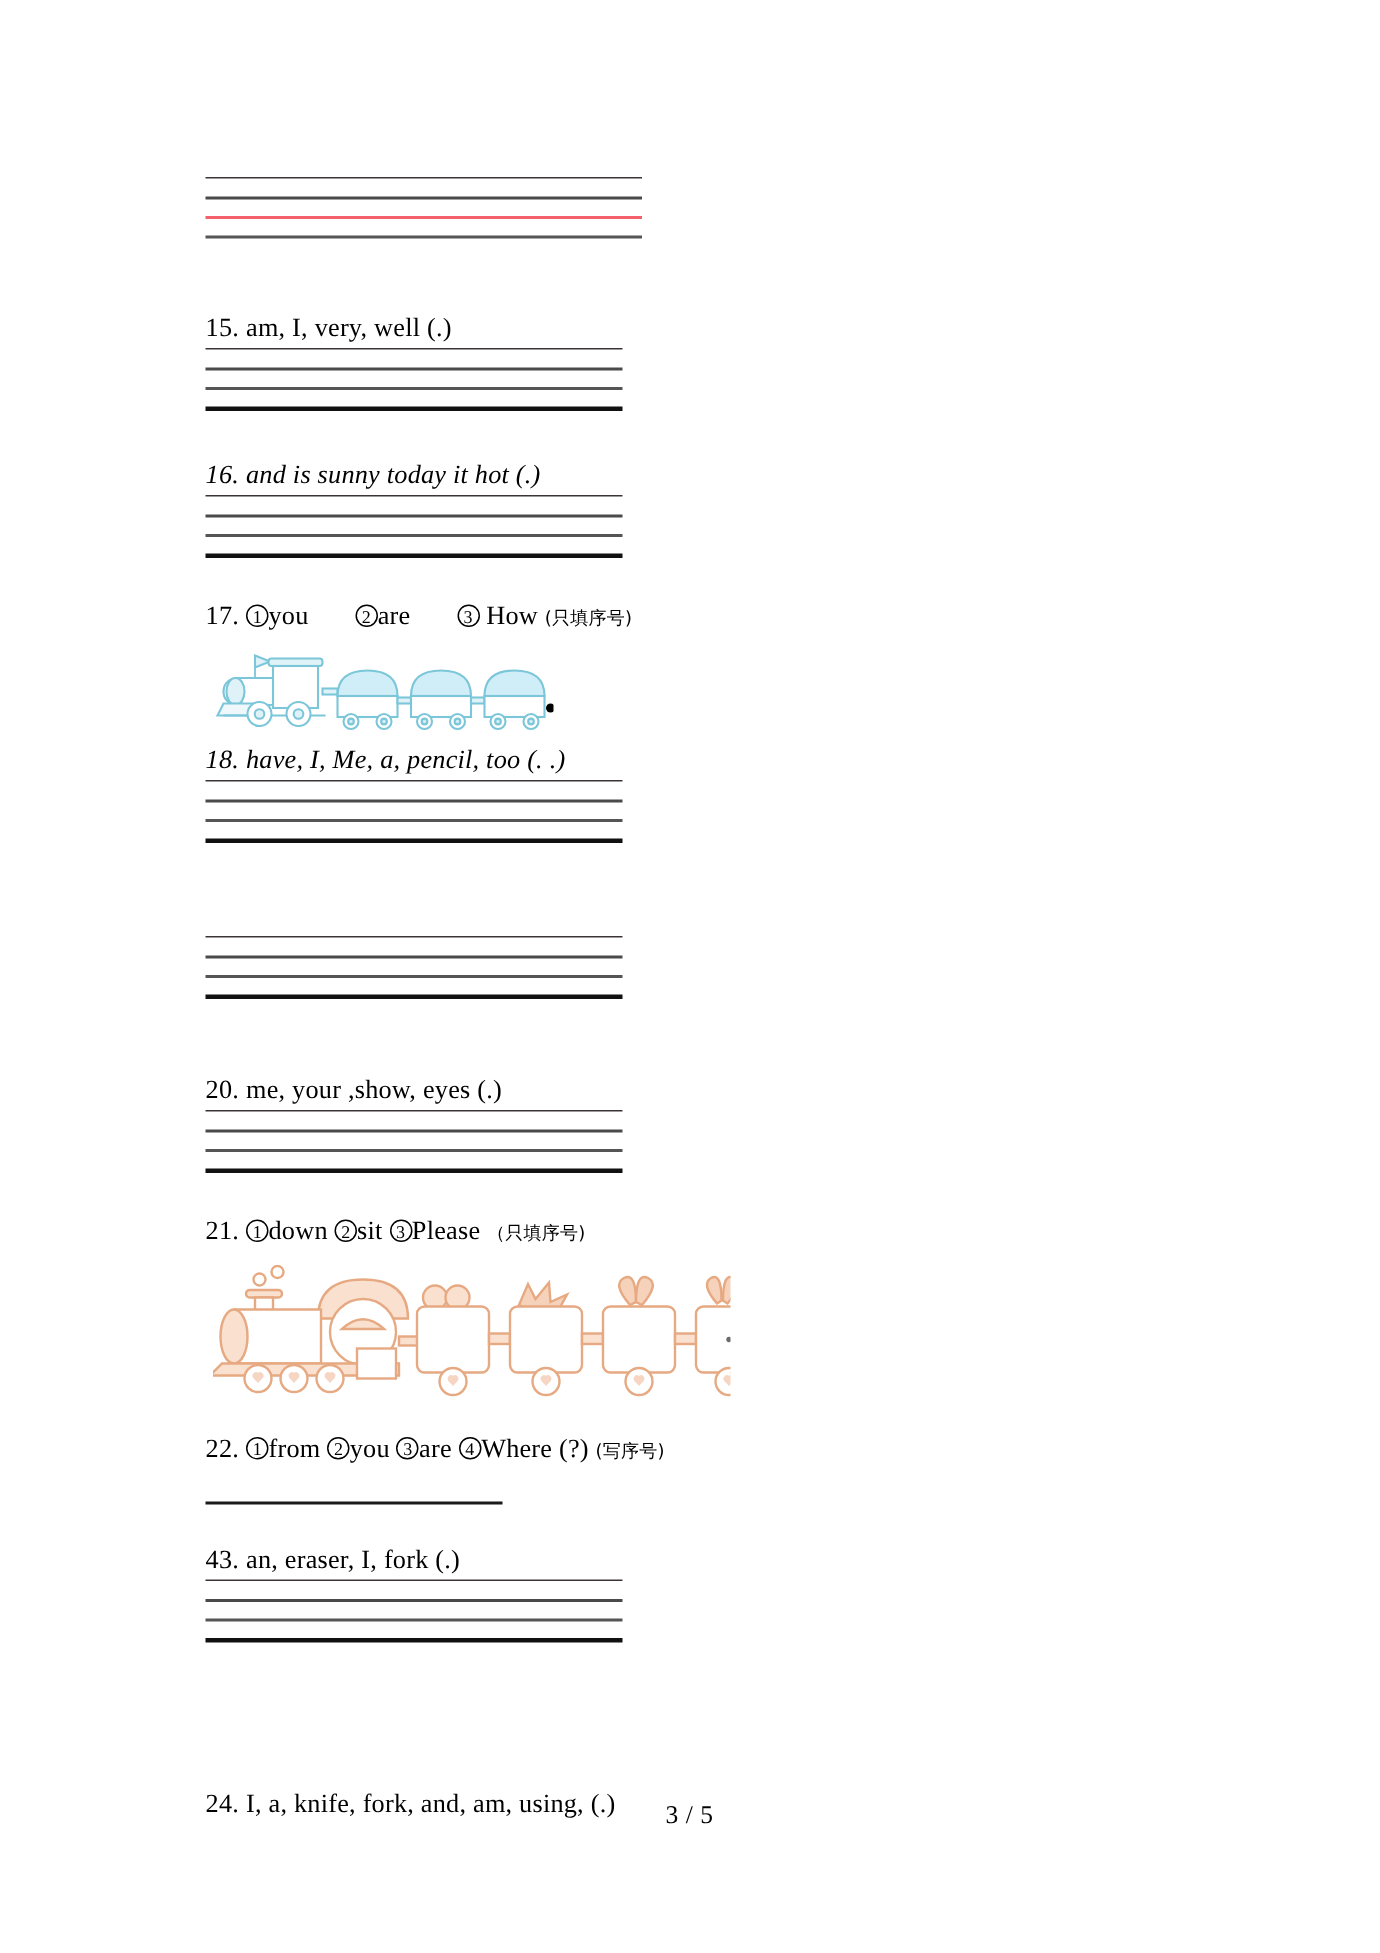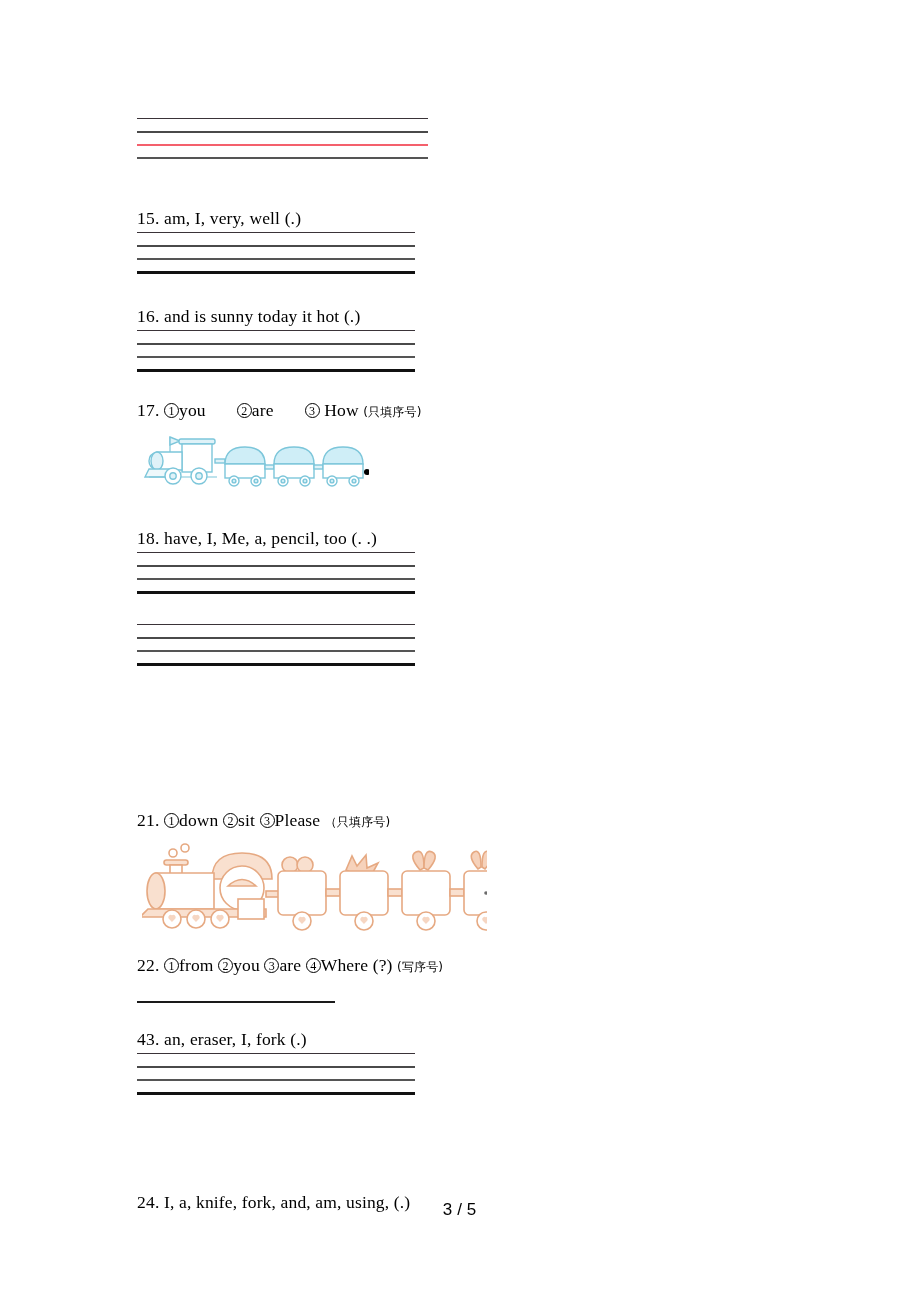--- a/index.html
+++ b/index.html
@@ -75,21 +75,21 @@
 
   
   .footer {
     position: absolute;
     left: 0;
     right: 0;
     top: 1200px;
     text-align: center;
     font-size: 17px;
     letter-spacing: 1px;
-    font-family: Liberation Sans, sans-serif;
+    font-family: Liberation Serif, serif;
   }
   .footer .pg { padding: 0 2px; }
 
   
   .train {
     position: absolute;
   }
 </style>
 </head>
 <body>
@@ -111,21 +111,21 @@
       <span>am, I, very, well (.)</span>
     </div>
     <div class="rules">
       <div class="rule r-thin"></div>
       <div class="rule r-med"></div>
       <div class="rule r-med2"></div>
       <div class="rule r-thick"></div>
     </div>
   </div>
 
-  <div class="qblock" style="top:306px; width:278px;">
+  <div class="qblock" style="top:306px; width:278px;font-style:italic;">
     <div class="qtext">
       <span class="num">16.</span>
       <span>and  is  sunny  today  it  hot (.)</span>
     </div>
     <div class="rules">
       <div class="rule r-thin"></div>
       <div class="rule r-med"></div>
       <div class="rule r-med2"></div>
       <div class="rule r-thick"></div>
     </div>
@@ -193,21 +193,21 @@
         <rect x="184" y="32" width="40" height="14"></rect>
         <circle cx="193" cy="49" r="5"></circle>
         <circle cx="193" cy="49" r="1.9" fill="#cfeef7"></circle>
         <circle cx="215" cy="49" r="5"></circle>
         <circle cx="215" cy="49" r="1.9" fill="#cfeef7"></circle>
       </g>
       <circle cx="228" cy="40" r="3" fill="#000000"></circle>
     </svg>
   </div>
 
-  <div class="qblock" style="top:528px; width:278px;">
+  <div class="qblock" style="top:496px; width:278px;font-style:italic;">
     <div class="qtext">
       <span class="num">18.</span>
       <span>have, I, Me, a, pencil, too (. .)</span>
     </div>
     <div class="rules">
       <div class="rule r-thin"></div>
       <div class="rule r-med"></div>
       <div class="rule r-med2"></div>
       <div class="rule r-thick"></div>
     </div>
@@ -215,20 +215,32 @@
 
   <div class="qblock" style="top:620px; width:278px;">
     <div class="rules">
       <div class="rule r-thin"></div>
       <div class="rule r-med"></div>
       <div class="rule r-med2"></div>
       <div class="rule r-thick"></div>
     </div>
   </div>
 
+  <div class="qblock" style="top:716px; width:278px;">
+    <div class="qtext">
+      <span class="num">20.</span>
+      <span>me, your ,show, eyes (.)</span>
+    </div>
+    <div class="rules">
+      <div class="rule r-thin"></div>
+      <div class="rule r-med"></div>
+      <div class="rule r-med2"></div>
+      <div class="rule r-thick"></div>
+    </div>
+  </div>
 
   <div class="qblock" style="top:810px; width:420px;">
     <div class="qtext">
       <span class="num">21.</span>
       <span class="circ">1</span><span>down</span>
       <span class="circ">2</span><span>sit</span>
       <span class="circ">3</span><span>Please</span>
       <span class="cn">（只填序号)</span>
     </div>
   </div>

